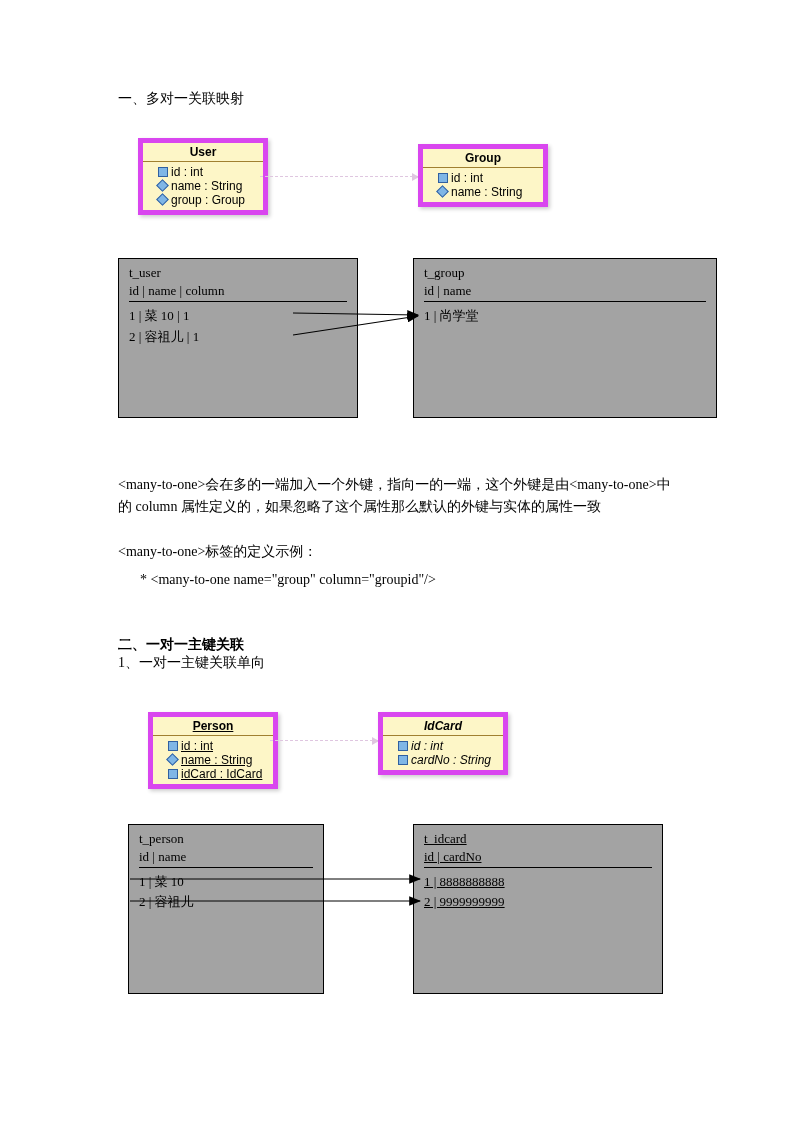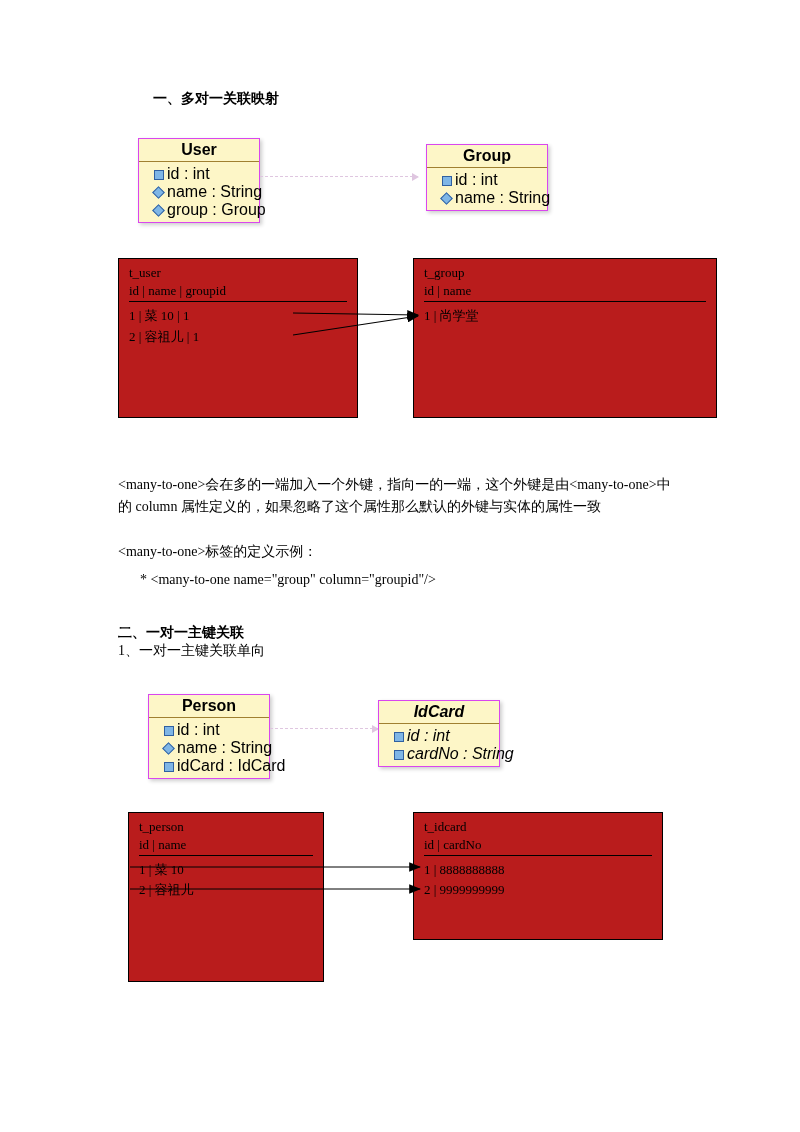--- a/index.html
+++ b/index.html
@@ -8,27 +8,26 @@
     background: #fff;
     font-family: "SimSun", "宋体", serif;
     font-size: 14px;
     color: #000;
     width: 800px;
   }
   .page {
     padding: 90px 118px 60px 118px;
   }
   .heading {
-    font-weight: bold;
+    font-weight: normal;
     margin-bottom: 30px;
-    margin-left: 35px;
   }
   .heading2 {
     font-weight: bold;
-    margin-top: 12px;
+    margin-top: 24px;
   }
   .subline {
     margin-bottom: 32px;
   }
   .para {
     margin: 6px 0;
     line-height: 1.6;
   }
   .indent {
     padding-left: 22px;
@@ -36,24 +35,24 @@
 
   
   .uml-row {
     position: relative;
     height: 100px;
     margin-bottom: 20px;
   }
   .uml {
     position: absolute;
     background: #fdf6c7;
-    border: 1px solid #d946ef;
+    border: 5px solid #d946ef;
     box-shadow: 2px 2px 4px rgba(0,0,0,0.2);
     font-family: Arial, sans-serif;
-    font-size: 16px;
+    font-size: 12px;
   }
   .uml .title {
     text-align: center;
     font-weight: bold;
     padding: 2px 0;
     border-bottom: 1px solid #a08030;
   }
   .uml .attrs {
     padding: 3px 15px;
   }
@@ -93,21 +92,21 @@
 
   
   .db-row {
     position: relative;
     height: 170px;
     margin-bottom: 20px;
   }
   .db {
     position: absolute;
     border: 1px solid #000;
-    background: #b91c1c;
+    background: #a3a3a3;
     font-size: 13px;
     padding: 6px 10px 10px 10px;
     box-sizing: border-box;
   }
   .db .tname {
     margin-bottom: 2px;
   }
   .db .hdr {
     border-bottom: 1px solid #000;
     padding-bottom: 2px;
@@ -130,33 +129,33 @@
   <div class="uml-row">
     <div class="uml" style="left:20px;top:0;width:120px;">
       <div class="title">User</div>
       <div class="attrs">
         <div class="attr-line"><span class="icon-sq"></span><span>id : int</span></div>
         <div class="attr-line"><span class="icon-di"></span><span>name : String</span></div>
         <div class="attr-line"><span class="icon-di"></span><span>group : Group</span></div>
       </div>
     </div>
     <div class="uml-arrow" style="left:142px;top:38px;width:158px;"></div>
-    <div class="uml" style="left:300px;top:6px;width:120px;margin-left:8px;">
+    <div class="uml" style="left:300px;top:6px;width:120px;">
       <div class="title">Group</div>
       <div class="attrs">
         <div class="attr-line"><span class="icon-sq"></span><span>id : int</span></div>
         <div class="attr-line"><span class="icon-di"></span><span>name : String</span></div>
       </div>
     </div>
   </div>
 
   <div class="db-row">
     <div class="db" style="left:0;top:0;width:240px;height:160px;">
       <div class="tname">t_user</div>
-      <div class="hdr">id      |      name     |     groupid</div>
+      <div class="hdr">id      |      name     |     column</div>
       <div class="row">1       |    菜 10       |     1</div>
       <div class="row">2       |    容祖儿    |     1</div>
     </div>
     <div class="db" style="left:295px;top:0;width:304px;height:160px;">
       <div class="tname">t_group</div>
       <div class="hdr">id        |        name</div>
       <div class="row">1         |    尚学堂</div>
     </div>
     <svg class="svg-over" width="570" height="170">
       <defs>
@@ -175,21 +174,21 @@
   <div style="height:10px"></div>
   <div class="para">&lt;many-to-one&gt;标签的定义示例：</div>
   <div class="para indent">* &lt;many-to-one name="group" column="groupid"/&gt;</div>
 
   <div style="height:14px"></div>
 
   <div class="heading2">二、一对一主键关联</div>
   <div class="subline">1、一对一主键关联单向</div>
 
   <div class="uml-row">
-    <div class="uml" style="left:30px;top:2px;width:120px;">
+    <div class="uml" style="left:30px;top:8px;width:120px;text-decoration:underline;">
       <div class="title">Person</div>
       <div class="attrs">
         <div class="attr-line"><span class="icon-sq"></span><span>id : int</span></div>
         <div class="attr-line"><span class="icon-di"></span><span>name : String</span></div>
         <div class="attr-line"><span class="icon-sq"></span><span>idCard : IdCard</span></div>
       </div>
     </div>
     <div class="uml-arrow" style="left:152px;top:36px;width:108px;"></div>
     <div class="uml" style="left:260px;top:8px;width:120px;font-style:italic;">
       <div class="title">IdCard</div>
@@ -200,21 +199,21 @@
     </div>
   </div>
 
   <div class="db-row" style="height:180px;">
     <div class="db" style="left:10px;top:0;width:196px;height:170px;">
       <div class="tname">t_person</div>
       <div class="hdr">id        |          name</div>
       <div class="row">1         |     菜 10</div>
       <div class="row">2         |     容祖儿</div>
     </div>
-    <div class="db" style="left:295px;top:0;width:250px;height:128px;">
+    <div class="db" style="left:295px;top:0;width:250px;height:170px;text-decoration:underline;">
       <div class="tname">t_idcard</div>
       <div class="hdr">id        |          cardNo</div>
       <div class="row">1         |     8888888888</div>
       <div class="row">2         |     9999999999</div>
     </div>
     <svg class="svg-over" width="570" height="180">
       <defs>
         <marker id="ah2" markerWidth="10" markerHeight="8" refX="9" refY="4" orient="auto">
           <path d="M0,0 L10,4 L0,8 Z" fill="#000"></path>
         </marker>

